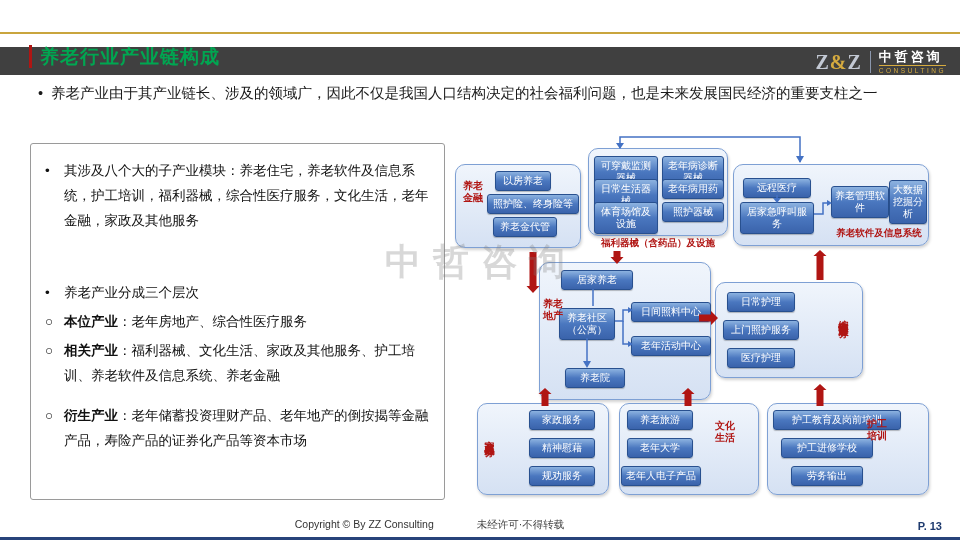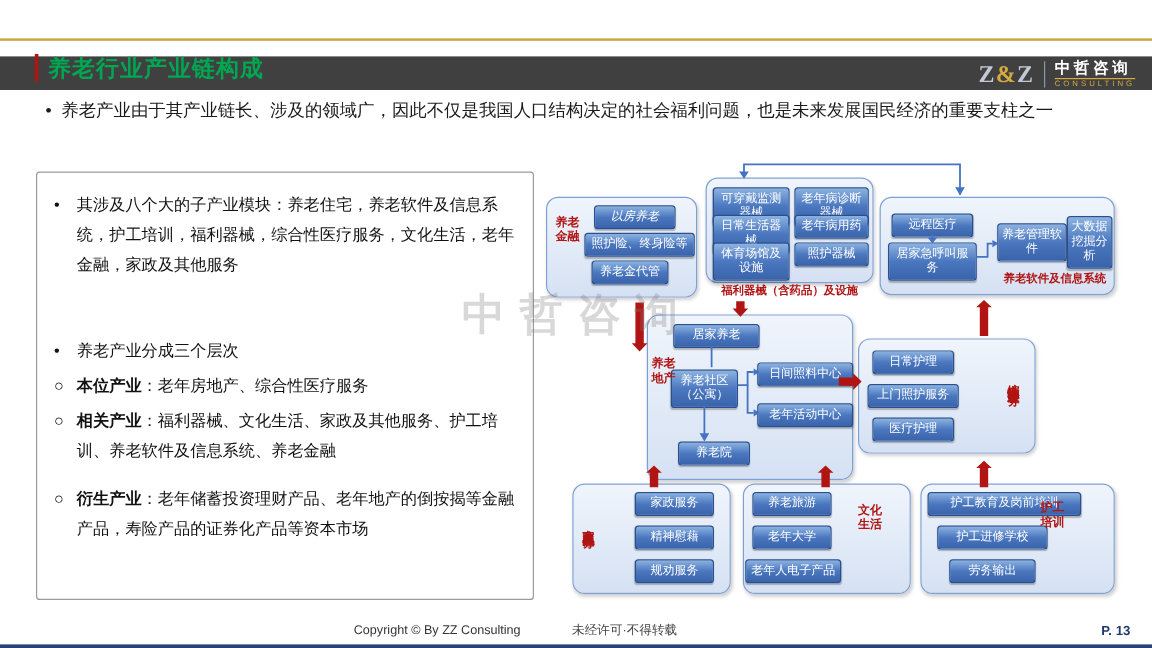--- a/index.html
+++ b/index.html
@@ -114,21 +114,21 @@
 
     <div class="rlabel rlabel-w" style="left:6px; top:58px; width:24px;">养老金融</div>
     <div class="rlabel" style="left:133px; top:115px; width:140px; font-size:9.5px;">福利器械（含药品）及设施</div>
     <div class="rlabel" style="left:374px; top:105px; width:100px; font-size:9.5px;">养老软件及信息系统</div>
     <div class="rlabel rlabel-w" style="left:86px; top:176px; width:24px;">养老地产</div>
     <div class="rlabel rlabel-v" style="left:382px; top:166px; height:56px;">综合性医护管理服务</div>
     <div class="rlabel rlabel-v" style="left:28px; top:290px; height:48px;">家政及其他服务</div>
     <div class="rlabel rlabel-w" style="left:258px; top:298px; width:24px;">文化生活</div>
     <div class="rlabel rlabel-w" style="left:410px; top:296px; width:24px;">护工培训</div>
 
-    <div class="node" style="left:40px; top:49px; width:68px;font-style:italic;">以房养老</div>
+    <div class="node" style="left:40px; top:49px; width:56px;">以房养老</div>
     <div class="node" style="left:32px; top:72px; width:92px;">照护险、终身险等</div>
     <div class="node" style="left:38px; top:95px; width:64px;">养老金代管</div>
 
     <div class="node" style="left:139px; top:34px; width:64px;">可穿戴监测器械</div>
     <div class="node" style="left:139px; top:57px; width:64px;">日常生活器械</div>
     <div class="node" style="left:139px; top:80px; width:64px;">体育场馆及设施</div>
     <div class="node" style="left:207px; top:34px; width:62px;">老年病诊断器械</div>
     <div class="node" style="left:207px; top:57px; width:62px;">老年病用药</div>
     <div class="node" style="left:207px; top:80px; width:62px;">照护器械</div>
 

